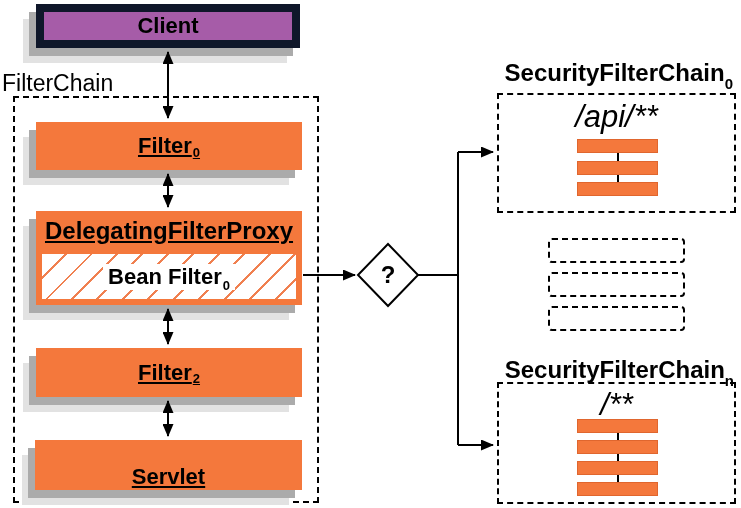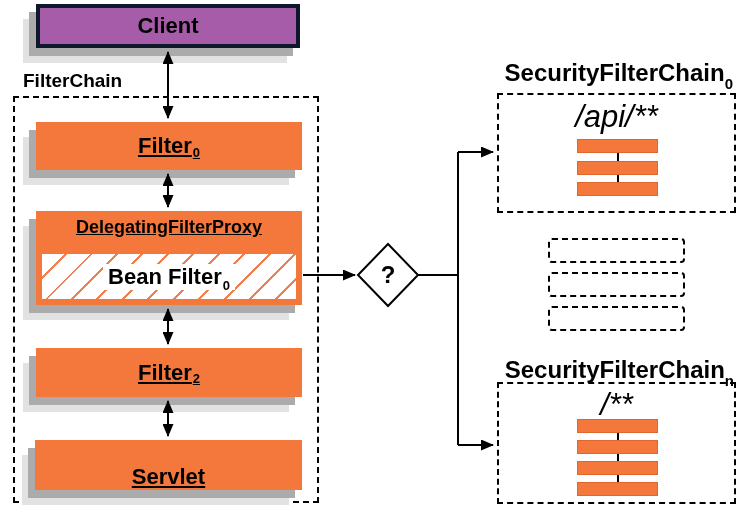--- a/index.html
+++ b/index.html
@@ -10,34 +10,34 @@
   .abs { position:absolute; }
 
   
   .node {
     display:flex; align-items:center; justify-content:center;
     font-weight:bold; font-size:22px;
     box-shadow:-7px 8px 0 #ababab, -13px 15px 0 #e2e2e2;
     box-sizing:border-box;
   }
   .orange { background:#f4783c;text-decoration:underline; }
-  .purple { background:#a65ca8; border:4px solid #0f172a; }
+  .purple { background:#a65ca8; border:8px solid #0f172a; }
 
   .sub { font-size:13px; font-weight:bold; position:relative; top:6px; margin-left:1px; }
   .title-sub { font-size:15px; font-weight:bold; position:relative; top:8px; }
 
   
   .dashed { border:2px dashed #000; box-sizing:border-box; background:transparent; }
 
-  .section-label { font-weight:bold; font-size:19px; white-space:nowrap;margin-left:21px; }
+  .section-label { font-weight:normal; font-size:23px; white-space:nowrap; }
   .chain-title { font-weight:bold; font-size:24px; text-align:right; white-space:nowrap; }
 
   
   #dfp { flex-direction:column; justify-content:flex-start; }
-  #dfp .dfp-title { padding-top:6px; font-weight:bold; font-size:18px; }
+  #dfp .dfp-title { padding-top:6px; font-weight:bold; font-size:24px; }
   .bean-box {
     position:absolute; left:3px; right:3px; top:40px; bottom:3px;
     border:3px solid #f4783c; box-sizing:border-box;
     background:#fff;
     background-image:repeating-linear-gradient(135deg, transparent 0 16px, #f08050 16px 18px);
     display:flex; align-items:center; justify-content:center;
   }
   .bean-label { background:#ffffff; padding:0 5px; font-weight:bold; font-size:22px; }
 
   

